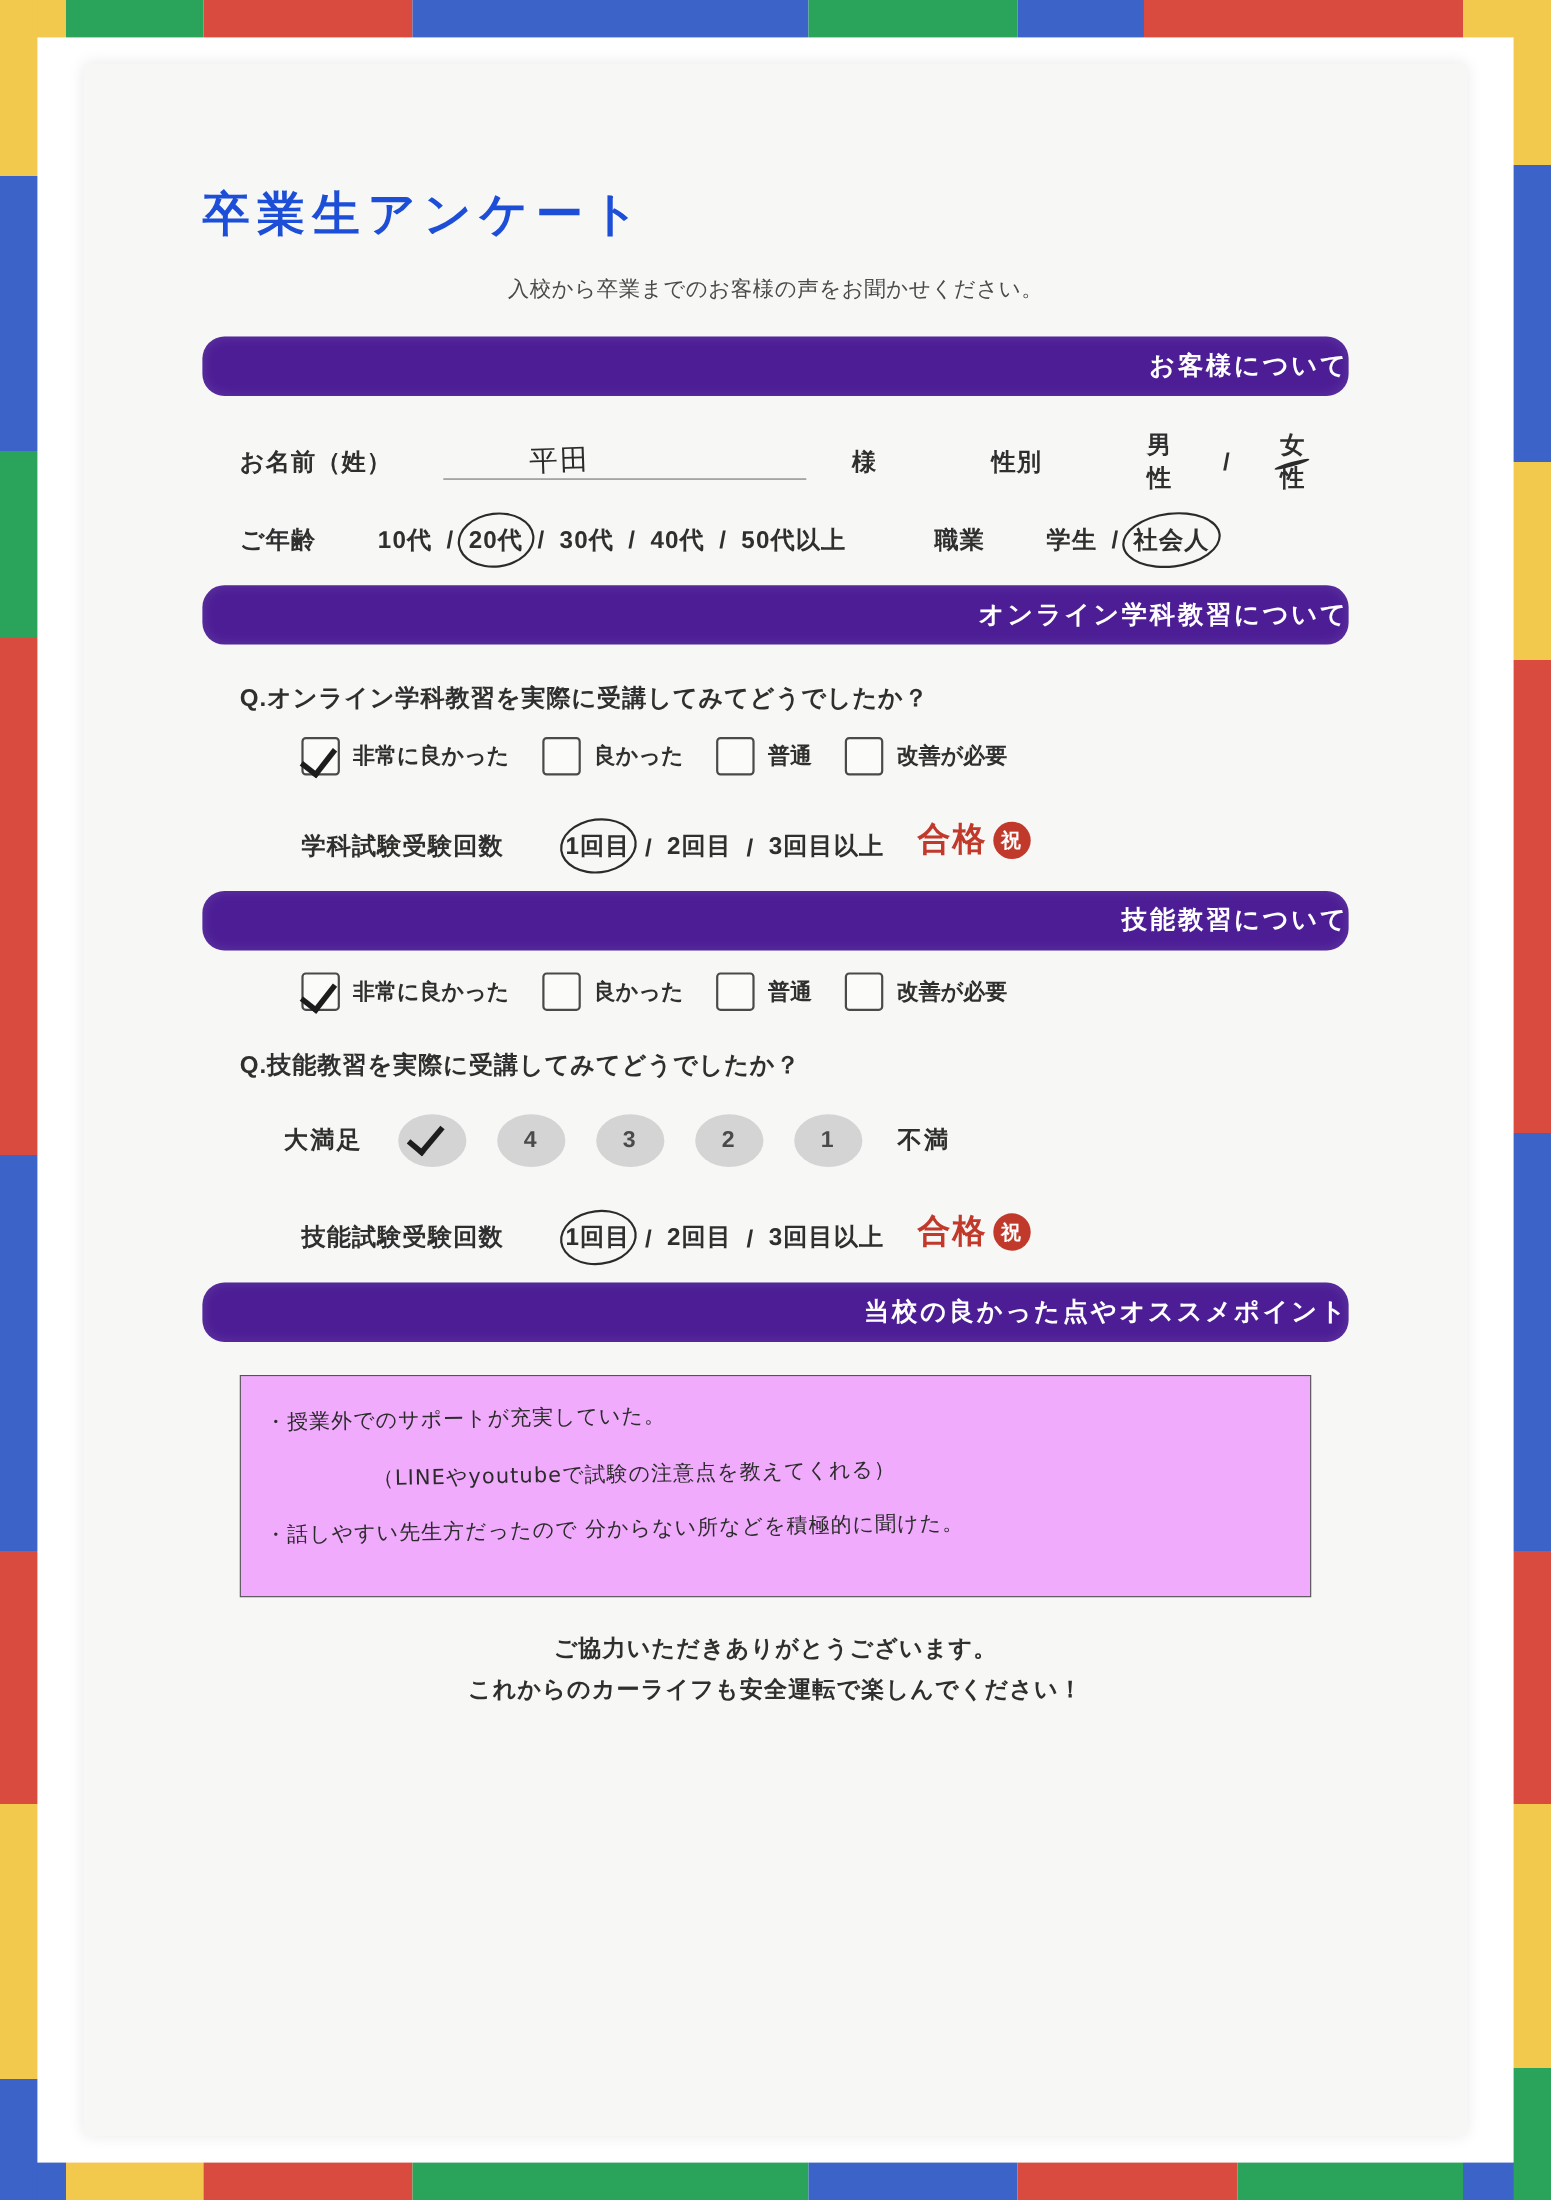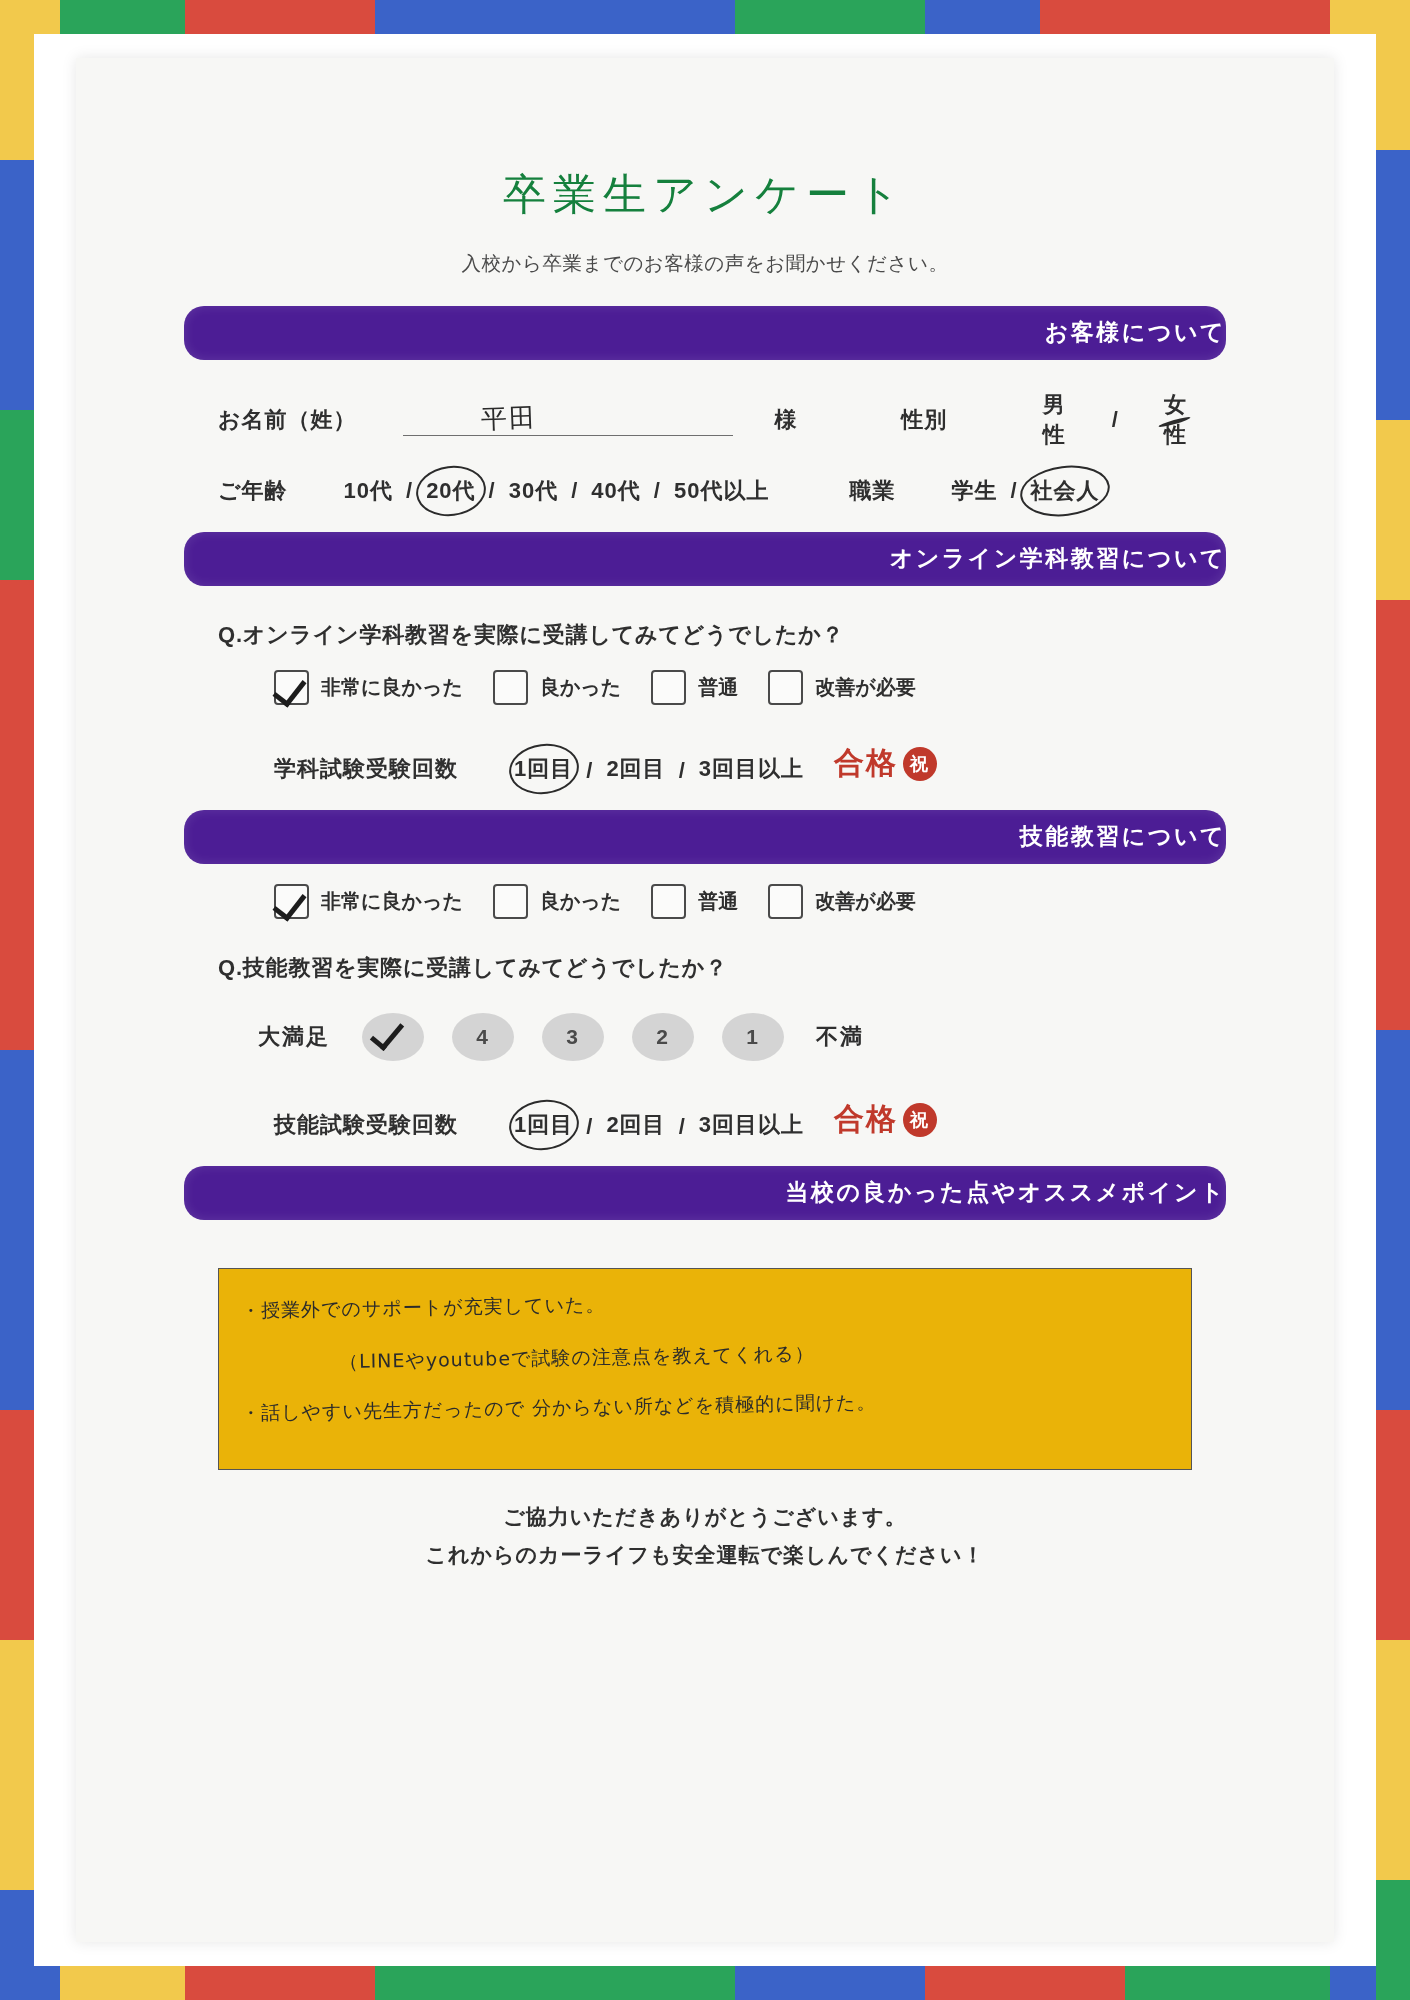--- a/index.html
+++ b/index.html
@@ -37,25 +37,25 @@
   }
   .sheet-inner {
     position: absolute;
     left: 108px;
     top: 70px;
     right: 108px;
   }
 
   
   #doc-title {
-    text-align: center;
+    text-align: left;
     font-size: 43px;
     letter-spacing: 7px;
-    color: #15803d;
-    font-weight: 400;
+    color: #1d4ed8;
+    font-weight: 700;
     margin: 38px 0 22px 0;
   }
   .lead {
     text-align: center;
     font-size: 19.5px;
     line-height: 1.75;
     color: #4a4a4a;
     letter-spacing: 0.5px;
   }
 
@@ -242,25 +242,25 @@
     height: 27px;
     border-right: 5px solid #1d1d1d;
     border-bottom: 5px solid #1d1d1d;
     transform: rotate(40deg);
   }
   .scale .end-l { margin-right: 18px; }
   .scale .end-r { margin-left: 18px; }
 
   
   #comment-box {
-    margin: 48px 34px 0 34px;
+    margin: 30px 34px 0 34px;
     border: 1.8px solid #555;
     height: 200px;
     position: relative;
-    background: #eab308;
+    background: #f0abfc;
   }
   .hw {
     position: absolute;
     font-family: "DejaVu Sans", sans-serif;
     font-size: 19px;
     color: #2b2b2b;
     letter-spacing: 1px;
     transform: rotate(-1deg);
     white-space: nowrap;
   }

